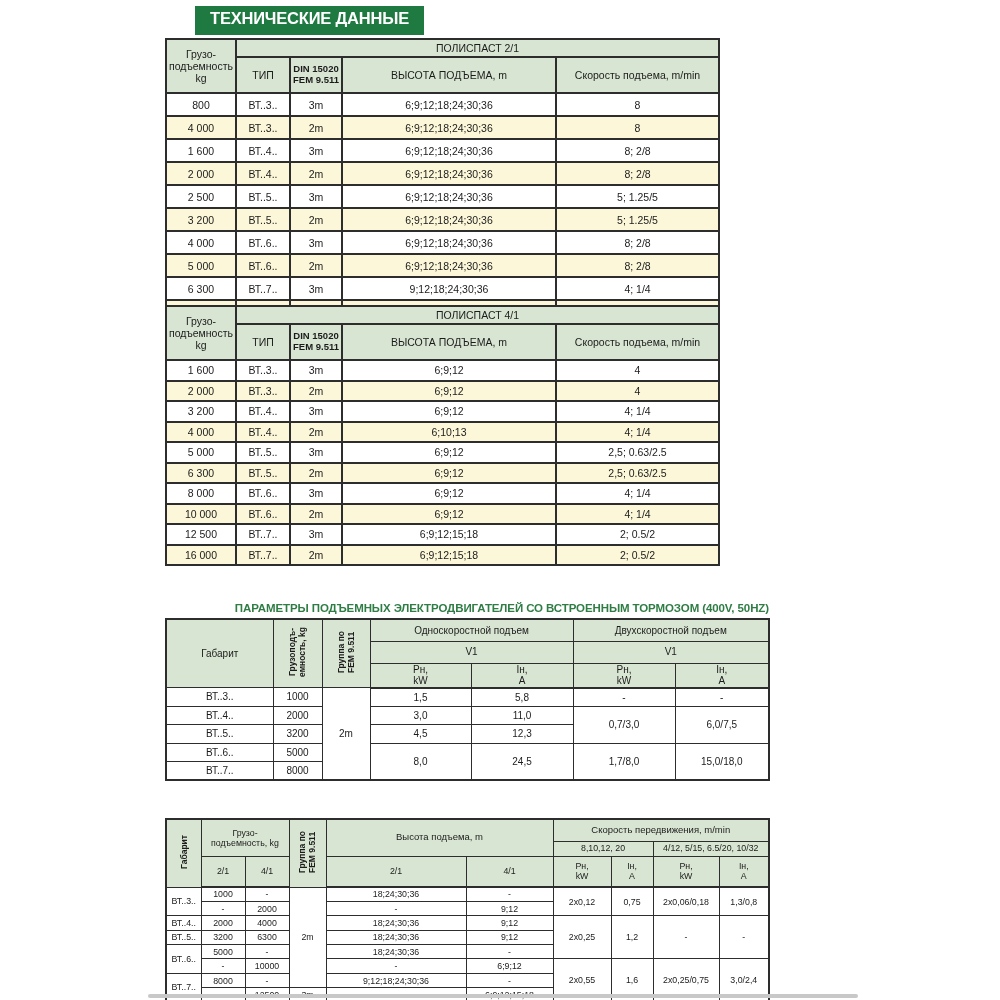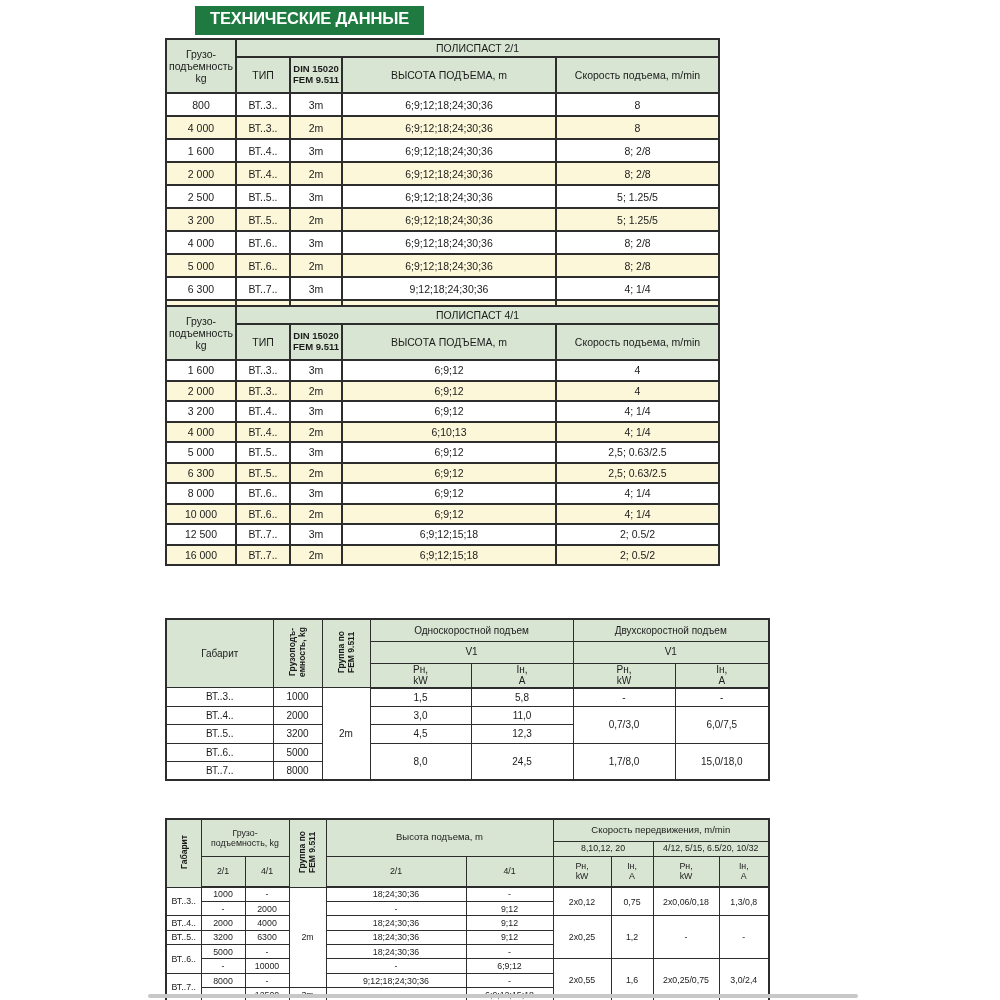--- a/index.html
+++ b/index.html
@@ -253,20 +253,21 @@
           <td>16 000</td>
           <td>ВТ..7..</td>
           <td>2m</td>
           <td>6;9;12;15;18</td>
           <td>2; 0.5/2</td>
         </tr>
       </tbody>
   </table>
 
 
+  <div id="subtitle1" class="subtitle">ПАРАМЕТРЫ ПОДЪЕМНЫХ ЭЛЕКТРОДВИГАТЕЛЕЙ СО ВСТРОЕННЫМ ТОРМОЗОМ (400V, 50HZ)</div>
 
   <table id="t3">
     <colgroup>
       <col style="width:107px">
         <col style="width:49px">
         <col style="width:48px">
       <col style="width:101px">
         <col style="width:102px">
         <col style="width:102px">
         <col style="width:94px">

